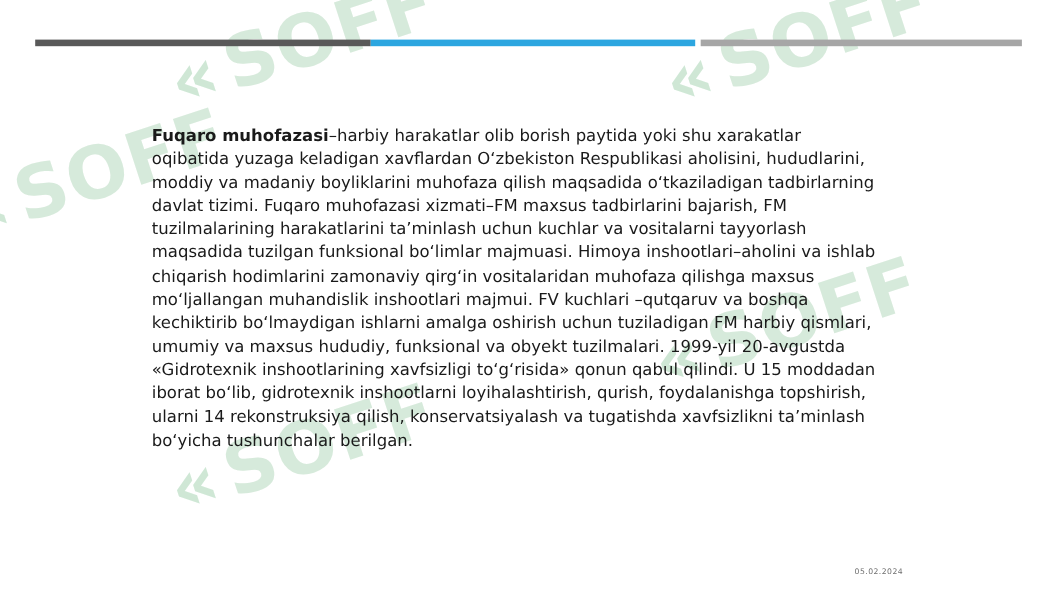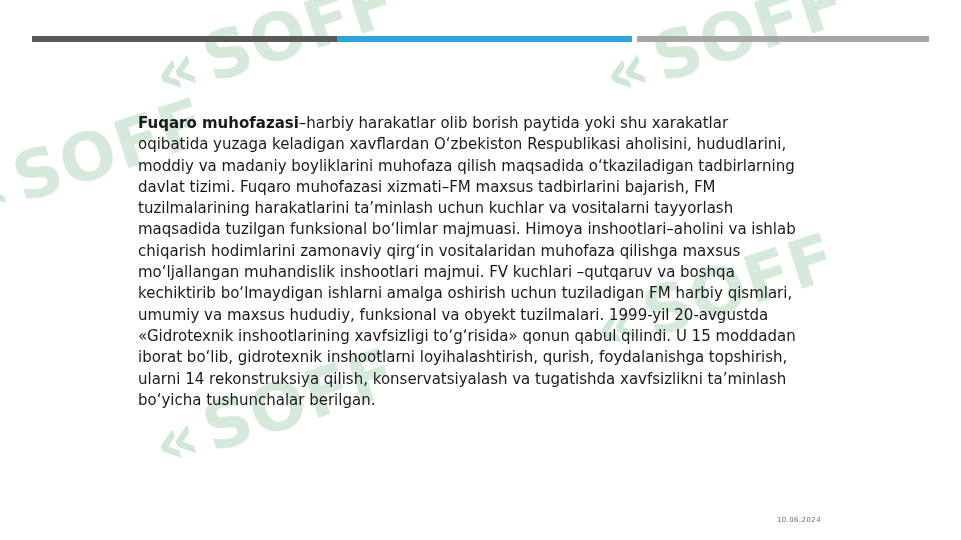--- a/index.html
+++ b/index.html
@@ -88,15 +88,15 @@
   <div class="wm wm-5"><span class="wm-mark">«</span><span>SOFF</span></div>
 
   <div class="rule rule-dark"></div>
   <div class="rule rule-blue"></div>
   <div class="rule rule-gray"></div>
 
   <div class="content">
     <strong>Fuqaro muhofazasi</strong><span>–harbiy harakatlar olib borish paytida yoki shu xarakatlar oqibatida yuzaga keladigan xavflardan O‘zbekiston Respublikasi aholisini, hududlarini, moddiy va madaniy boyliklarini muhofaza qilish maqsadida o‘tkaziladigan tadbirlarning davlat tizimi. Fuqaro muhofazasi xizmati–FM maxsus tadbirlarini bajarish, FM tuzilmalarining harakatlarini ta’minlash uchun kuchlar va vositalarni tayyorlash maqsadida tuzilgan funksional bo‘limlar majmuasi. Himoya inshootlari–aholini va ishlab chiqarish hodimlarini zamonaviy qirg‘in vositalaridan muhofaza qilishga maxsus mo‘ljallangan muhandislik inshootlari majmui. FV kuchlari –qutqaruv va boshqa kechiktirib bo‘lmaydigan ishlarni amalga oshirish uchun tuziladigan FM harbiy qismlari, umumiy va maxsus hududiy, funksional va obyekt tuzilmalari. 1999-yil 20-avgustda «Gidrotexnik inshootlarining xavfsizligi to‘g‘risida» qonun qabul qilindi. U 15 moddadan iborat bo‘lib, gidrotexnik inshootlarni loyihalashtirish, qurish, foydalanishga topshirish, ularni 14 rekonstruksiya qilish, konservatsiyalash va tugatishda xavfsizlikni ta’minlash bo‘yicha tushunchalar berilgan.</span>
   </div>
 
-  <div class="footer-date">10.06.2024</div>
+  <div class="footer-date">05.02.2024</div>
 
 </div>
 
 </body></html>

